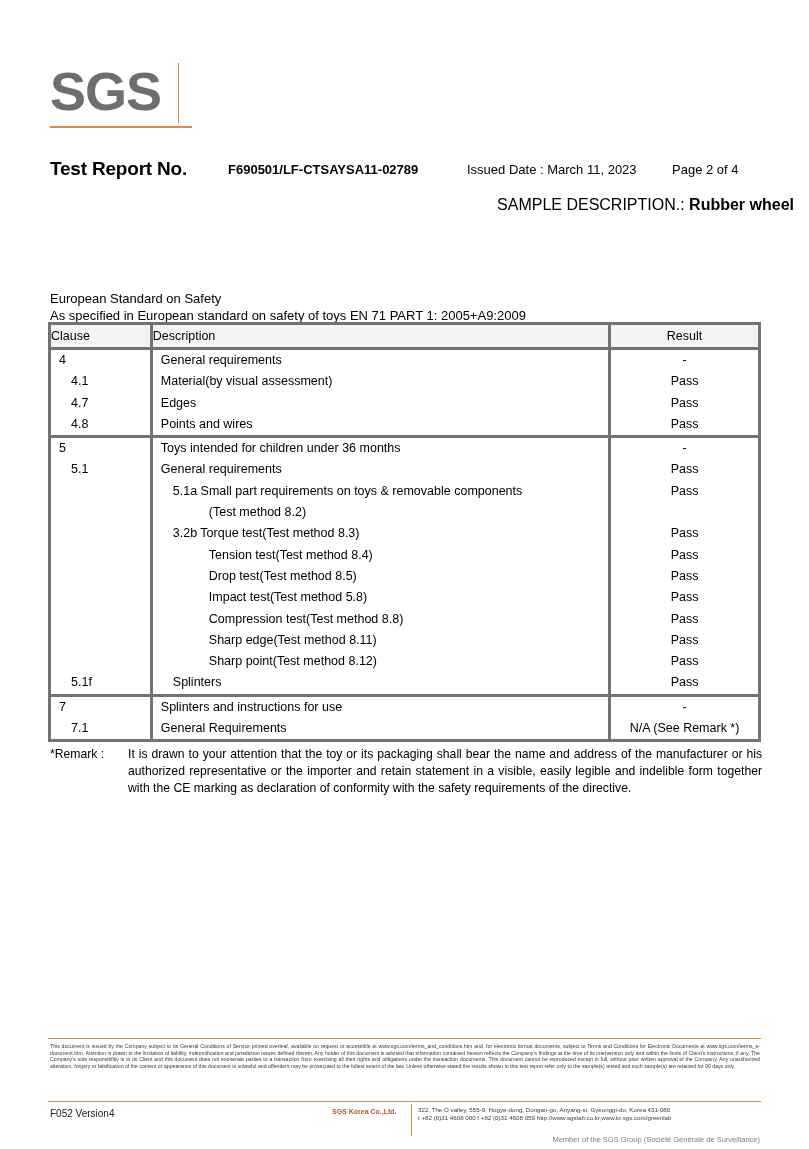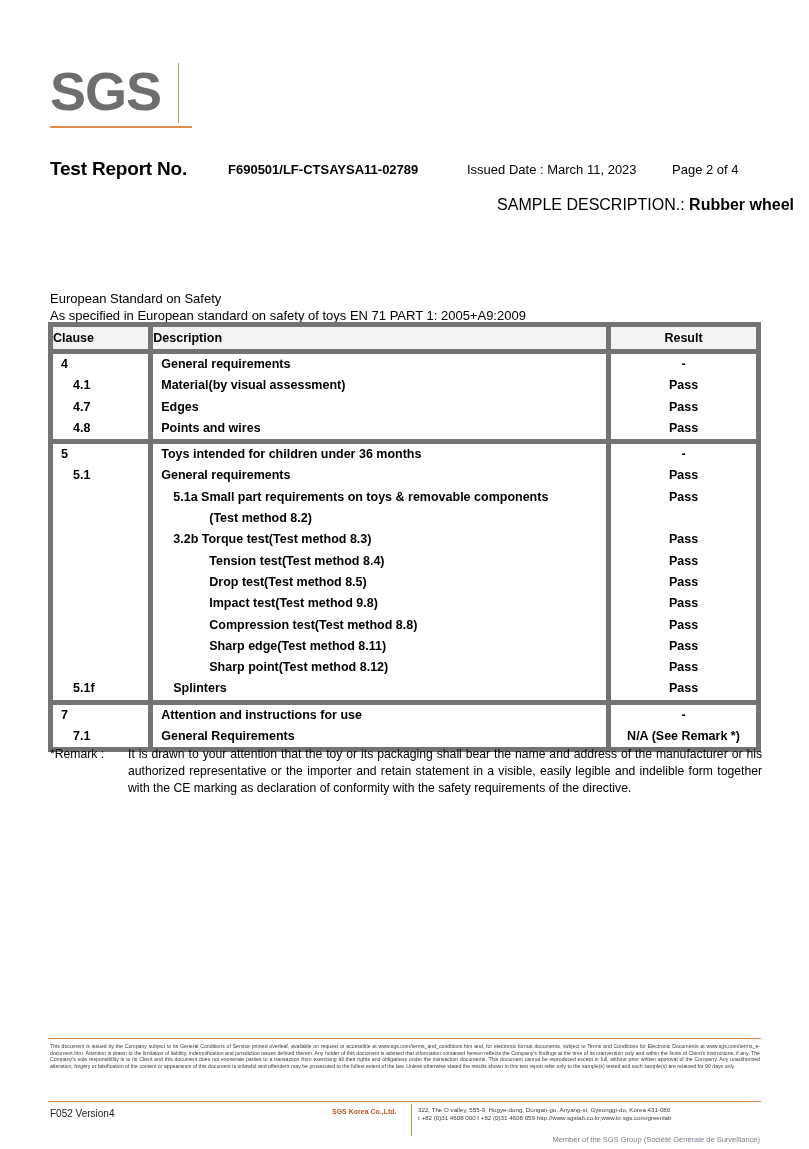--- a/index.html
+++ b/index.html
@@ -106,24 +106,23 @@
   
   table.result-table {
     position: absolute;
     left: 48px;
     top: 314px;
     width: 713px;
     border-collapse: collapse;
     font-size: 12.5px;
   }
   table.result-table td, table.result-table th {
-    border: 5px solid #737373;
+    border: 3px solid #737373;
     padding: 0;
     vertical-align: top;
-    font-weight: bold;
   }
   .hdr td {
     background: #f3f3f3;
     font-weight: normal;
     height: 22px;
     line-height: 22px;
   }
   .col-clause { width: 102px; }
   .col-desc   { width: 460px; }
   .col-result { width: 149px; }
@@ -302,21 +301,21 @@
             <div class="line ind1">5.1f</div>
           </td>
           <td class="col-desc grp-cell">
             <div class="line ind0">Toys intended for children under 36 months</div>
             <div class="line ind0">General requirements</div>
             <div class="line ind1">5.1a    Small part requirements on toys &amp; removable components</div>
             <div class="line ind2">(Test method 8.2)</div>
             <div class="line ind1">3.2b    Torque test(Test method 8.3)</div>
             <div class="line ind2">Tension test(Test method 8.4)</div>
             <div class="line ind2">Drop test(Test method 8.5)</div>
-            <div class="line ind2">Impact test(Test method 9.8)</div>
+            <div class="line ind2">Impact test(Test method 5.8)</div>
             <div class="line ind2">Compression test(Test method 8.8)</div>
             <div class="line ind2">Sharp edge(Test method 8.11)</div>
             <div class="line ind2">Sharp point(Test method 8.12)</div>
             <div class="line ind1">Splinters</div>
           </td>
           <td class="col-result grp-cell">
             <div class="line center">-</div>
             <div class="line center">Pass</div>
             <div class="line center">Pass</div>
             <div class="line center"></div>
@@ -329,21 +328,21 @@
             <div class="line center">Pass</div>
             <div class="line center">Pass</div>
           </td>
         </tr>
         <tr>
           <td class="col-clause grp-cell">
             <div class="line ind0">7</div>
             <div class="line ind1">7.1</div>
           </td>
           <td class="col-desc grp-cell">
-            <div class="line ind0">Attention and instructions for use</div>
+            <div class="line ind0">Splinters and instructions for use</div>
             <div class="line ind0">General Requirements</div>
           </td>
           <td class="col-result grp-cell">
             <div class="line center">-</div>
             <div class="line center">N/A (See Remark *)</div>
           </td>
         </tr>
       </tbody>
   </table>
 

